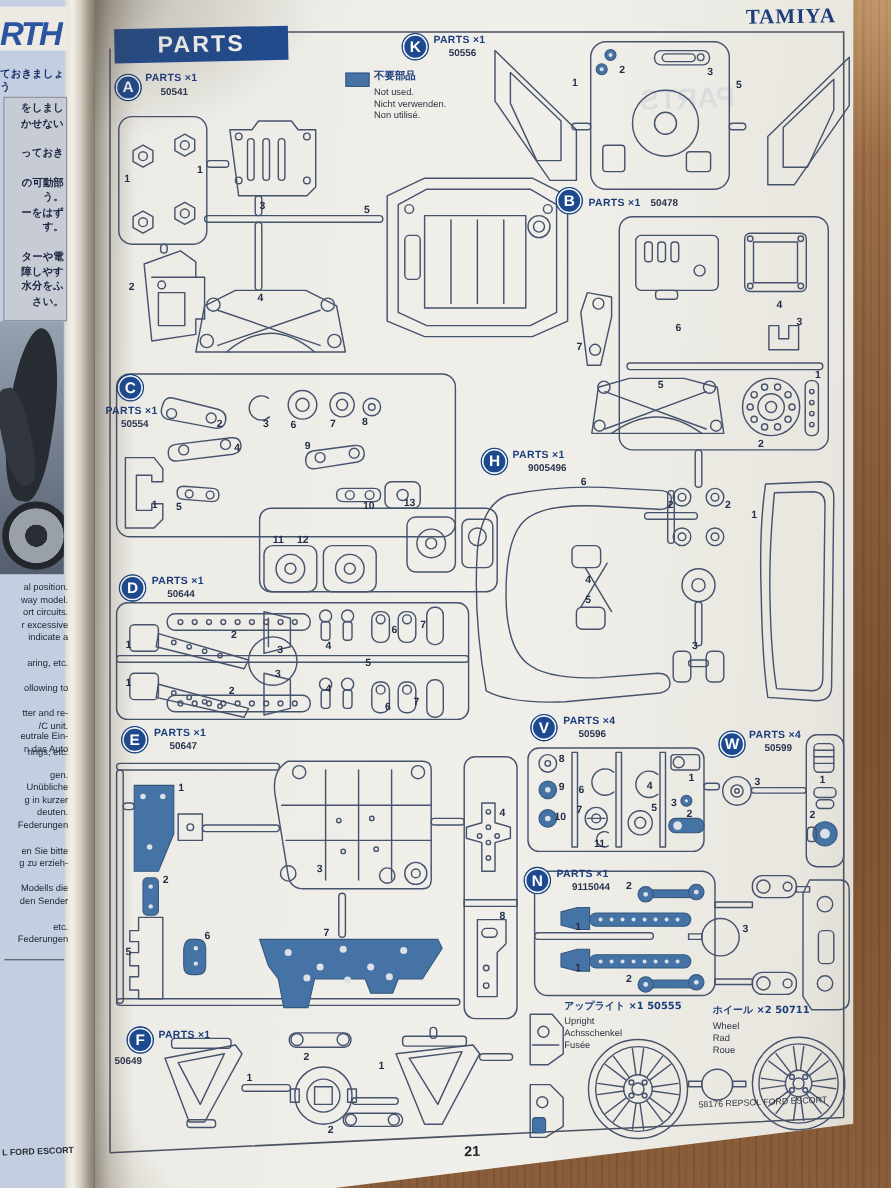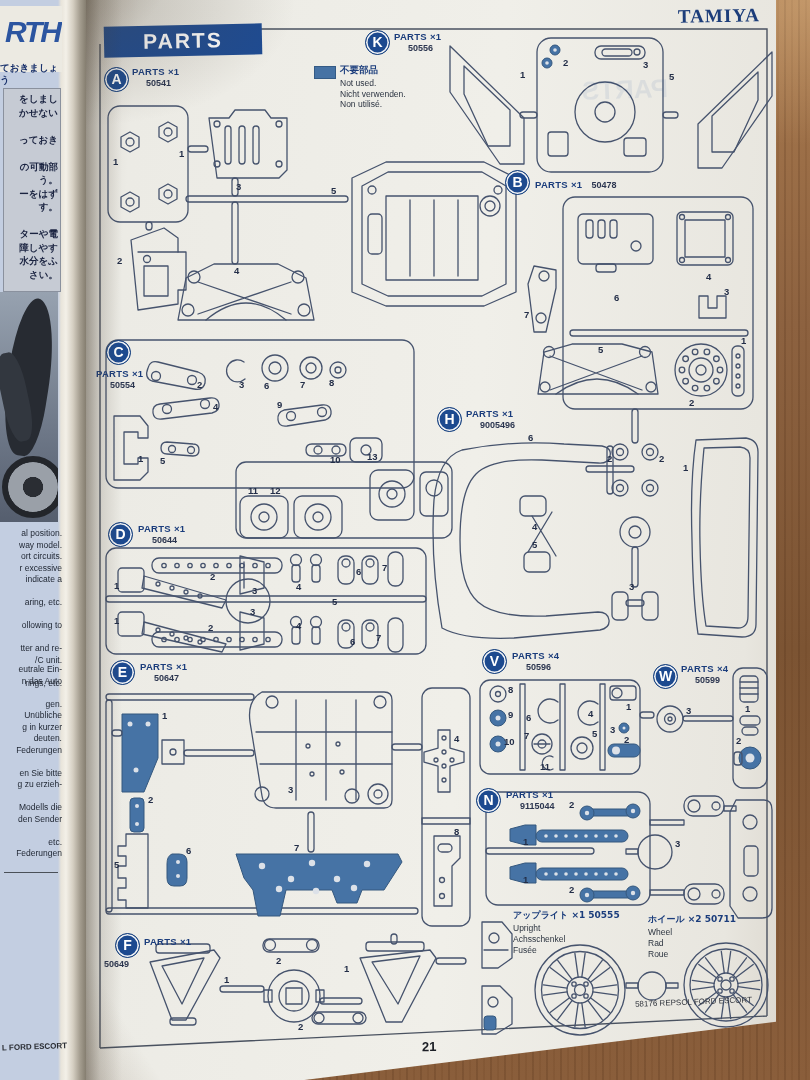--- a/index.html
+++ b/index.html
@@ -10,21 +10,21 @@
       radial-gradient(ellipse 60% 30% at 100% 0%, rgba(255,220,170,.30), rgba(0,0,0,0) 45%),
       repeating-linear-gradient(90deg, rgba(60,30,10,.16) 0 2px, rgba(0,0,0,0) 2px 7px, rgba(90,50,20,.12) 7px 9px, rgba(0,0,0,0) 9px 14px),
       linear-gradient(180deg,#a97a4e 0%,#8d6240 30%,#7c5433 60%,#8a5e3b 100%);
   }
   .abs{position:absolute}
   
   #left-page{
     left:0;top:0;width:86px;height:1080px;
     background:linear-gradient(90deg,#c3cee1 0px,#c3cee1 58px,#e8e4da 61px,#f3f0e8 66px,#d5cfc2 73px,#a49d8f 80px,#857e70 86px);
   }
-  #rth-box{left:0;top:6px;width:62px;height:66px;background:#eceae2;overflow:hidden;text-align:right}
+  #rth-box{left:0;top:6px;width:62px;height:40px;background:#eceae2;overflow:hidden;text-align:left}
   #rth-box span{font:italic 900 30px/52px "Liberation Sans",sans-serif;color:#2c55a0;letter-spacing:-2px;padding-right:2px}
   #sb-tagline{left:0;top:62px;width:62px;font:bold 9.5px/12px "DejaVu Sans",sans-serif;color:#17306b;}
   #sb-jp{left:3px;top:88px;width:52px;height:196px;background:#c6cbd4;border:1px solid #8a919e;
          font:bold 9.5px/13.5px "DejaVu Sans",sans-serif;color:#1a2340;text-align:right;padding:3px 2px;white-space:pre-line}
   #sb-photo{left:0;top:292px;width:58px;height:230px;background:linear-gradient(180deg,#97a2b0,#6e7888 60%,#555e6e);overflow:hidden}
   #sb-photo .blob{position:absolute;left:8px;top:6px;width:42px;height:158px;background:#272b32;border-radius:45% 60% 35% 55%;transform:rotate(9deg)}
   #sb-photo .blob2{position:absolute;left:2px;top:60px;width:26px;height:90px;background:#32373f;border-radius:40%;transform:rotate(-12deg)}
   #sb-photo .wheelp{position:absolute;left:2px;top:164px;width:50px;height:50px;border-radius:50%;
       border:6px solid #23262b;background:radial-gradient(circle,#2a2d33 0 28%,#9aa0a8 29% 70%,#41464f 71%)}
   .sb-txt{left:0;width:62px;font:8.5px/11.5px "Liberation Sans",sans-serif;color:#1d2430;text-align:right;white-space:pre-line}

